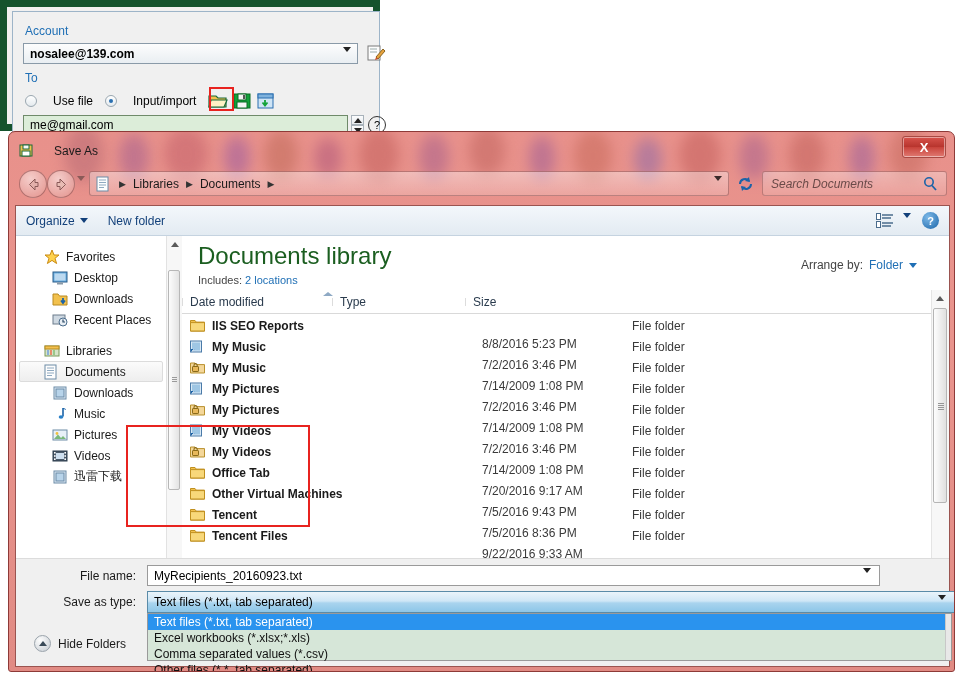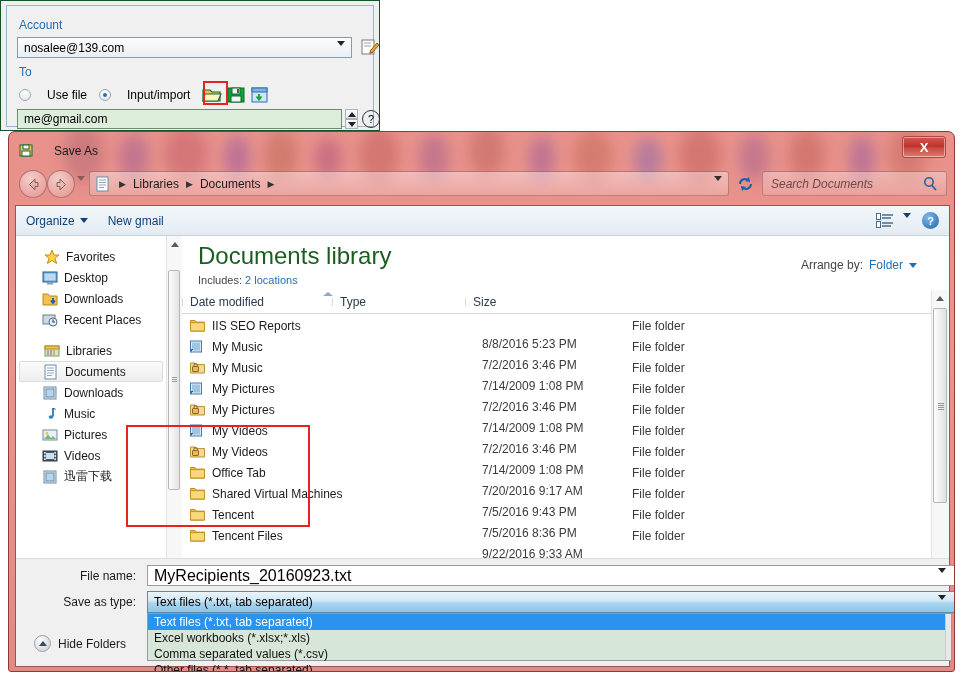--- a/index.html
+++ b/index.html
@@ -10,34 +10,34 @@
     font-size:12px;
     color:#000;
     overflow:hidden;
     position:relative;
   }
 
   
   .bg-panel{
     position:absolute;left:0;top:0;width:380px;height:131px;
     background:#f0f0f0;
-    border:1px solid #14532d;
+    border:7px solid #14532d;
     box-sizing:border-box;
   }
   .bg-panel-inner{
     position:absolute;left:5px;top:4px;width:368px;height:122px;
     background:#f0f0f0;border:1px solid #9db4c8;box-sizing:border-box;
   }
   .lbl-blue{color:#1f6fb5;font-size:12px;}
   .acct-label{position:absolute;left:12px;top:12px;}
   .acct-combo{
     position:absolute;left:10px;top:31px;width:335px;height:21px;
     background:linear-gradient(#fdfdfd,#e9eef2);
     border:1px solid #8a9aa8;box-sizing:border-box;
-    display:flex;align-items:center;padding-left:6px;font-size:12px;
+    display:flex;align-items:center;padding-left:6px;font-size:12px;font-weight:bold;
   }
   .acct-combo .arrow{position:absolute;right:6px;top:8px;}
   .tri-down{width:0;height:0;border-left:4px solid transparent;border-right:4px solid transparent;border-top:5px solid #222;}
   .tri-up{width:0;height:0;border-left:4px solid transparent;border-right:4px solid transparent;border-bottom:5px solid #222;}
 
   .icon-edit{
     position:absolute;left:353px;top:31px;width:20px;height:20px;
   }
   .to-label{position:absolute;left:12px;top:59px;}
 
@@ -192,21 +192,21 @@
   }
   .sb-arrow{position:absolute;left:0;width:15px;height:16px;display:flex;align-items:center;justify-content:center;}
   .sb-up{top:0;}
   .sb-dn{bottom:0;}
 
   .sb-group{margin-top:10px;}
   .sb-row{
     display:flex;align-items:center;height:21px;padding-left:28px;gap:6px;
     font-size:12px;color:#1a1a1a;box-sizing:border-box;
   }
-  .sb-row.child{padding-left:26px;align-items:center;}
+  .sb-row.child{padding-left:36px;align-items:center;}
   .sb-row.sel{
     background:linear-gradient(#fbfbfb,#eeeeee);
     border:1px solid #dcdcdc;border-radius:2px;
     margin:0 3px 0 3px;padding-left:23px;
   }
   .sb-ico{width:16px;height:16px;position:relative;flex:0 0 16px;}
 
   
   .content{
     position:absolute;left:166px;top:30px;right:0;bottom:0;background:#fff;
@@ -236,21 +236,21 @@
   .c-size{width:98px;}
   .c-rest{flex:1;}
   .sortmark{
     position:absolute;left:141px;top:56px;width:0;height:0;
     border-left:5px solid transparent;border-right:5px solid transparent;
     border-bottom:4px solid #8ea9c4;
   }
 
   .rows{position:absolute;left:0;top:79px;right:17px;bottom:0;overflow:hidden;}
   .row{height:21px;display:flex;align-items:center;font-size:12px;color:#1a1a1a;}
-  .row .rn{width:300px;display:flex;align-items:center;gap:7px;padding-left:8px;box-sizing:border-box;}
+  .row .rn{width:300px;display:flex;align-items:center;gap:7px;padding-left:8px;box-sizing:border-box;font-weight:bold;}
   .row .rd{width:150px;color:#3a3a3a;margin-top:36px;}
   .row .rt{width:133px;color:#3a3a3a;}
 
   .pane-scroll{
     position:absolute;right:0;top:54px;bottom:0;width:17px;background:#f7f7f7;
     border-left:1px solid #e4e4e4;
   }
   .pane-thumb{
     position:absolute;left:1px;top:18px;width:14px;height:195px;
     background:linear-gradient(90deg,#fdfdfd,#e0e0e0);
@@ -263,23 +263,23 @@
 
   
   .saveArea{
     position:absolute;left:0;bottom:0;width:100%;height:108px;
     background:#f0f0f0;border-top:1px solid #dcdcdc;box-sizing:border-box;
   }
   .fld-lbl{position:absolute;font-size:12px;color:#1a1a1a;text-align:right;width:120px;}
   .lbl-fname{left:0px;top:10px;}
   .lbl-stype{left:0px;top:36px;}
   .fname-input{
-    position:absolute;left:131px;top:6px;width:808px;height:21px;
+    position:absolute;left:131px;top:6px;width:733px;height:21px;
     background:#fff;border:1px solid #9a9a9a;box-sizing:border-box;
-    display:flex;align-items:center;padding-left:6px;font-size:16px;
+    display:flex;align-items:center;padding-left:6px;font-size:12px;
   }
   .fname-input .dd{position:absolute;right:8px;top:7px;}
   .stype-combo{
     position:absolute;left:131px;top:32px;width:808px;height:22px;
     background:linear-gradient(180deg,#eaf4fb 0%,#cfe7f6 45%,#a9d4ee 55%,#8dc6e8 100%);
     border:1px solid #5a8ba8;box-sizing:border-box;
     display:flex;align-items:center;padding-left:6px;font-size:12px;
   }
   .stype-combo .dd{position:absolute;right:8px;top:8px;}
   .dd-list{
@@ -477,21 +477,21 @@
     </div>
 
     <div class="dlg-body">
 
       <div class="toolbar">
         <span class="tb-item">
           <span>Organize</span>
           <span class="tri-down" style="border-top-color:#12407a;"></span>
         </span>
         <span class="tb-item">
-          <span>New gmail</span>
+          <span>New folder</span>
         </span>
         <span class="views-ico">
           <svg width="17" height="15" viewBox="0 0 17 15">
             <rect x="0.5" y="0.5" width="4" height="6" fill="#fff" stroke="#4a6c8c"></rect>
             <rect x="0.5" y="8.5" width="4" height="6" fill="#fff" stroke="#4a6c8c"></rect>
             <line x1="6" y1="2" x2="17" y2="2" stroke="#4a6c8c" stroke-width="1.4"></line>
             <line x1="6" y1="5" x2="15" y2="5" stroke="#4a6c8c" stroke-width="1.4"></line>
             <line x1="6" y1="10" x2="17" y2="10" stroke="#4a6c8c" stroke-width="1.4"></line>
             <line x1="6" y1="13" x2="15" y2="13" stroke="#4a6c8c" stroke-width="1.4"></line>
           </svg>
@@ -762,21 +762,21 @@
               <div class="rd">7/20/2016 9:17 AM</div>
               <div class="rt">File folder</div>
               <div></div>
             </div>
             <div class="row">
               <div class="rn">
                 <span class="folder-ico"><svg width="15" height="13" viewBox="0 0 15 13">
                     <path d="M0.5 1.5 h4.5 l1.3 1.6 H14.5 v9 H0.5 Z" fill="#f2c14e" stroke="#c09020"></path>
                     <path d="M0.5 3.6 h14 v8.4 h-14 Z" fill="#f8d87a" stroke="#c09020"></path>
                   </svg></span>
-                <span>Shared Virtual Machines</span>
+                <span>Other Virtual Machines</span>
               </div>
               <div class="rd">7/5/2016 9:43 PM</div>
               <div class="rt">File folder</div>
               <div></div>
             </div>
             <div class="row">
               <div class="rn">
                 <span class="folder-ico"><svg width="15" height="13" viewBox="0 0 15 13">
                     <path d="M0.5 1.5 h4.5 l1.3 1.6 H14.5 v9 H0.5 Z" fill="#f2c14e" stroke="#c09020"></path>
                     <path d="M0.5 3.6 h14 v8.4 h-14 Z" fill="#f8d87a" stroke="#c09020"></path>

